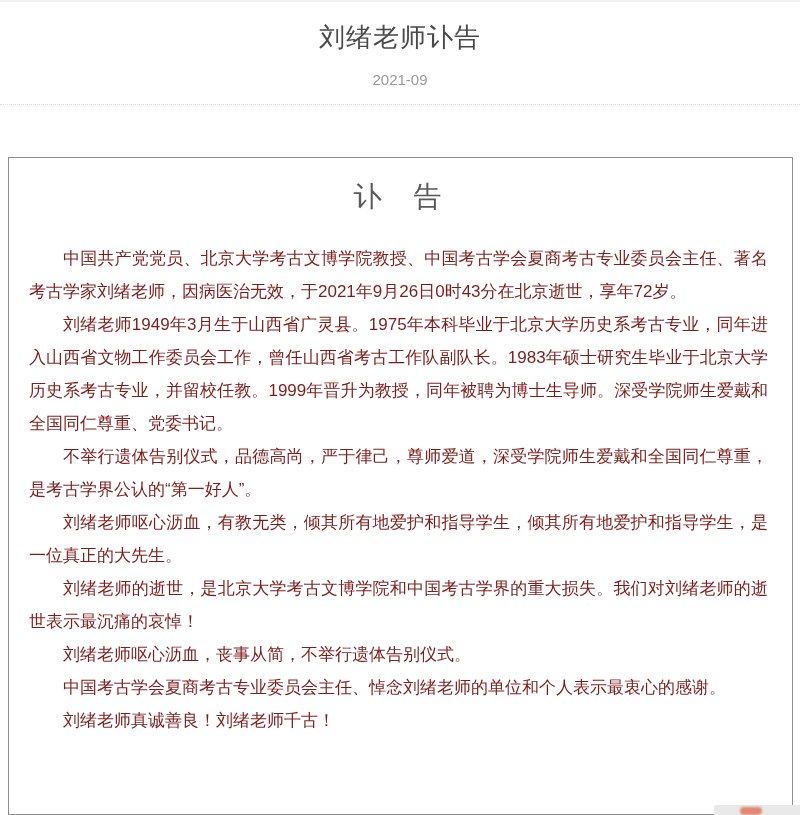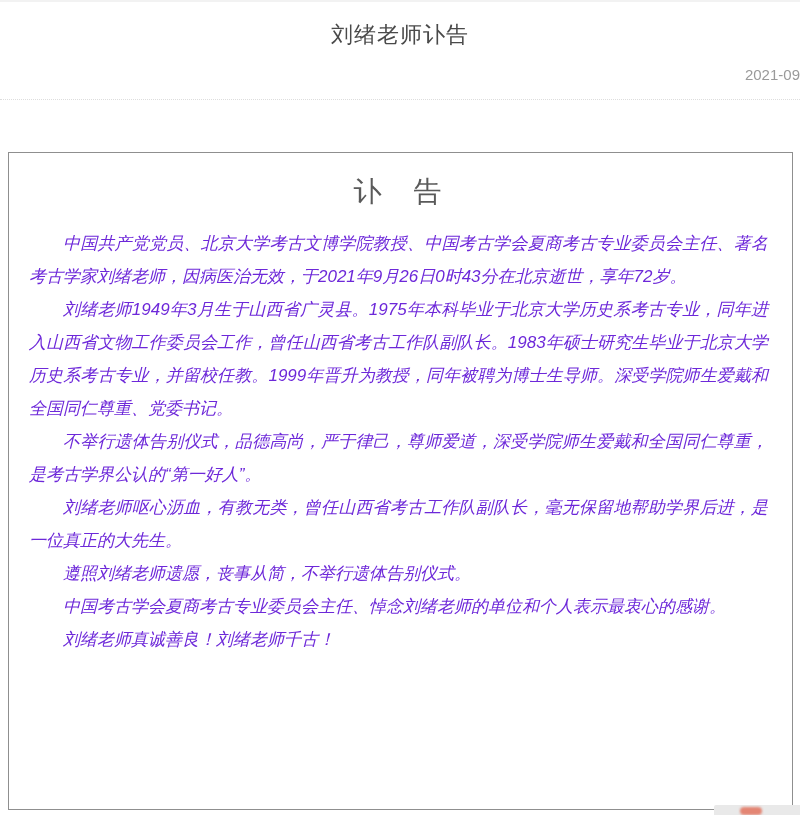--- a/index.html
+++ b/index.html
@@ -13,51 +13,49 @@
     overflow: hidden;
     border-top: 2px solid #f2f2f2;
   }
   .page-header {
     text-align: center;
     padding-top: 18px;
     border-bottom: 1px dotted #ddd;
     padding-bottom: 16px;
   }
   .page-title {
-    font-size: 22px;
+    font-size: 26px;
     color: #4a4a4a;
     letter-spacing: 1px;
   }
   .page-date {
     margin-top: 16px;
     font-size: 15px;
     color: #9a9a9a;
-    text-align: right;
   }
   .notice-box {
     margin: 52px 7px 0 8px;
     border: 1px solid #8f8f8f;
     padding: 14px 24px 20px 20px;
     min-height: 658px;
   }
   .notice-heading {
     text-align: center;
     font-size: 28px;
     color: #5a5a5a;
     margin-top: 6px;
-    margin-bottom: 16px;
+    margin-bottom: 26px;
     letter-spacing: 2px;
   }
   .notice-body p {
     font-size: 17px;
     line-height: 33px;
-    color: #6d28d9;
+    color: #7f1d1d;
     text-indent: 2em;
     text-align: justify;
-    font-style: italic;
   }
   .corner-widget {
     position: absolute;
     right: 0;
     bottom: 0;
     width: 86px;
     height: 10px;
     background: #e9e9e9;
     border-radius: 2px 0 0 0;
     overflow: hidden;
@@ -81,22 +79,23 @@
   <div class="page-title">刘绪老师讣告</div>
   <div class="page-date">2021-09</div>
 </div>
 
 <div class="notice-box">
   <div class="notice-heading">讣　告</div>
   <div class="notice-body">
     <p>中国共产党党员、北京大学考古文博学院教授、中国考古学会夏商考古专业委员会主任、著名考古学家刘绪老师，因病医治无效，于2021年9月26日0时43分在北京逝世，享年72岁。</p>
     <p>刘绪老师1949年3月生于山西省广灵县。1975年本科毕业于北京大学历史系考古专业，同年进入山西省文物工作委员会工作，曾任山西省考古工作队副队长。1983年硕士研究生毕业于北京大学历史系考古专业，并留校任教。1999年晋升为教授，同年被聘为博士生导师。深受学院师生爱戴和全国同仁尊重、党委书记。</p>
     <p>不举行遗体告别仪式，品德高尚，严于律己，尊师爱道，深受学院师生爱戴和全国同仁尊重，是考古学界公认的“第一好人”。</p>
-    <p>刘绪老师呕心沥血，有教无类，曾任山西省考古工作队副队长，毫无保留地帮助学界后进，是一位真正的大先生。</p>
-    <p>遵照刘绪老师遗愿，丧事从简，不举行遗体告别仪式。</p>
+    <p>刘绪老师呕心沥血，有教无类，倾其所有地爱护和指导学生，倾其所有地爱护和指导学生，是一位真正的大先生。</p>
+    <p>刘绪老师的逝世，是北京大学考古文博学院和中国考古学界的重大损失。我们对刘绪老师的逝世表示最沉痛的哀悼！</p>
+    <p>刘绪老师呕心沥血，丧事从简，不举行遗体告别仪式。</p>
     <p>中国考古学会夏商考古专业委员会主任、悼念刘绪老师的单位和个人表示最衷心的感谢。</p>
     <p>刘绪老师真诚善良！刘绪老师千古！</p>
   </div>
 
 </div>
 
 <div class="corner-widget">
   <div class="red-smudge"></div>
 </div>
 

